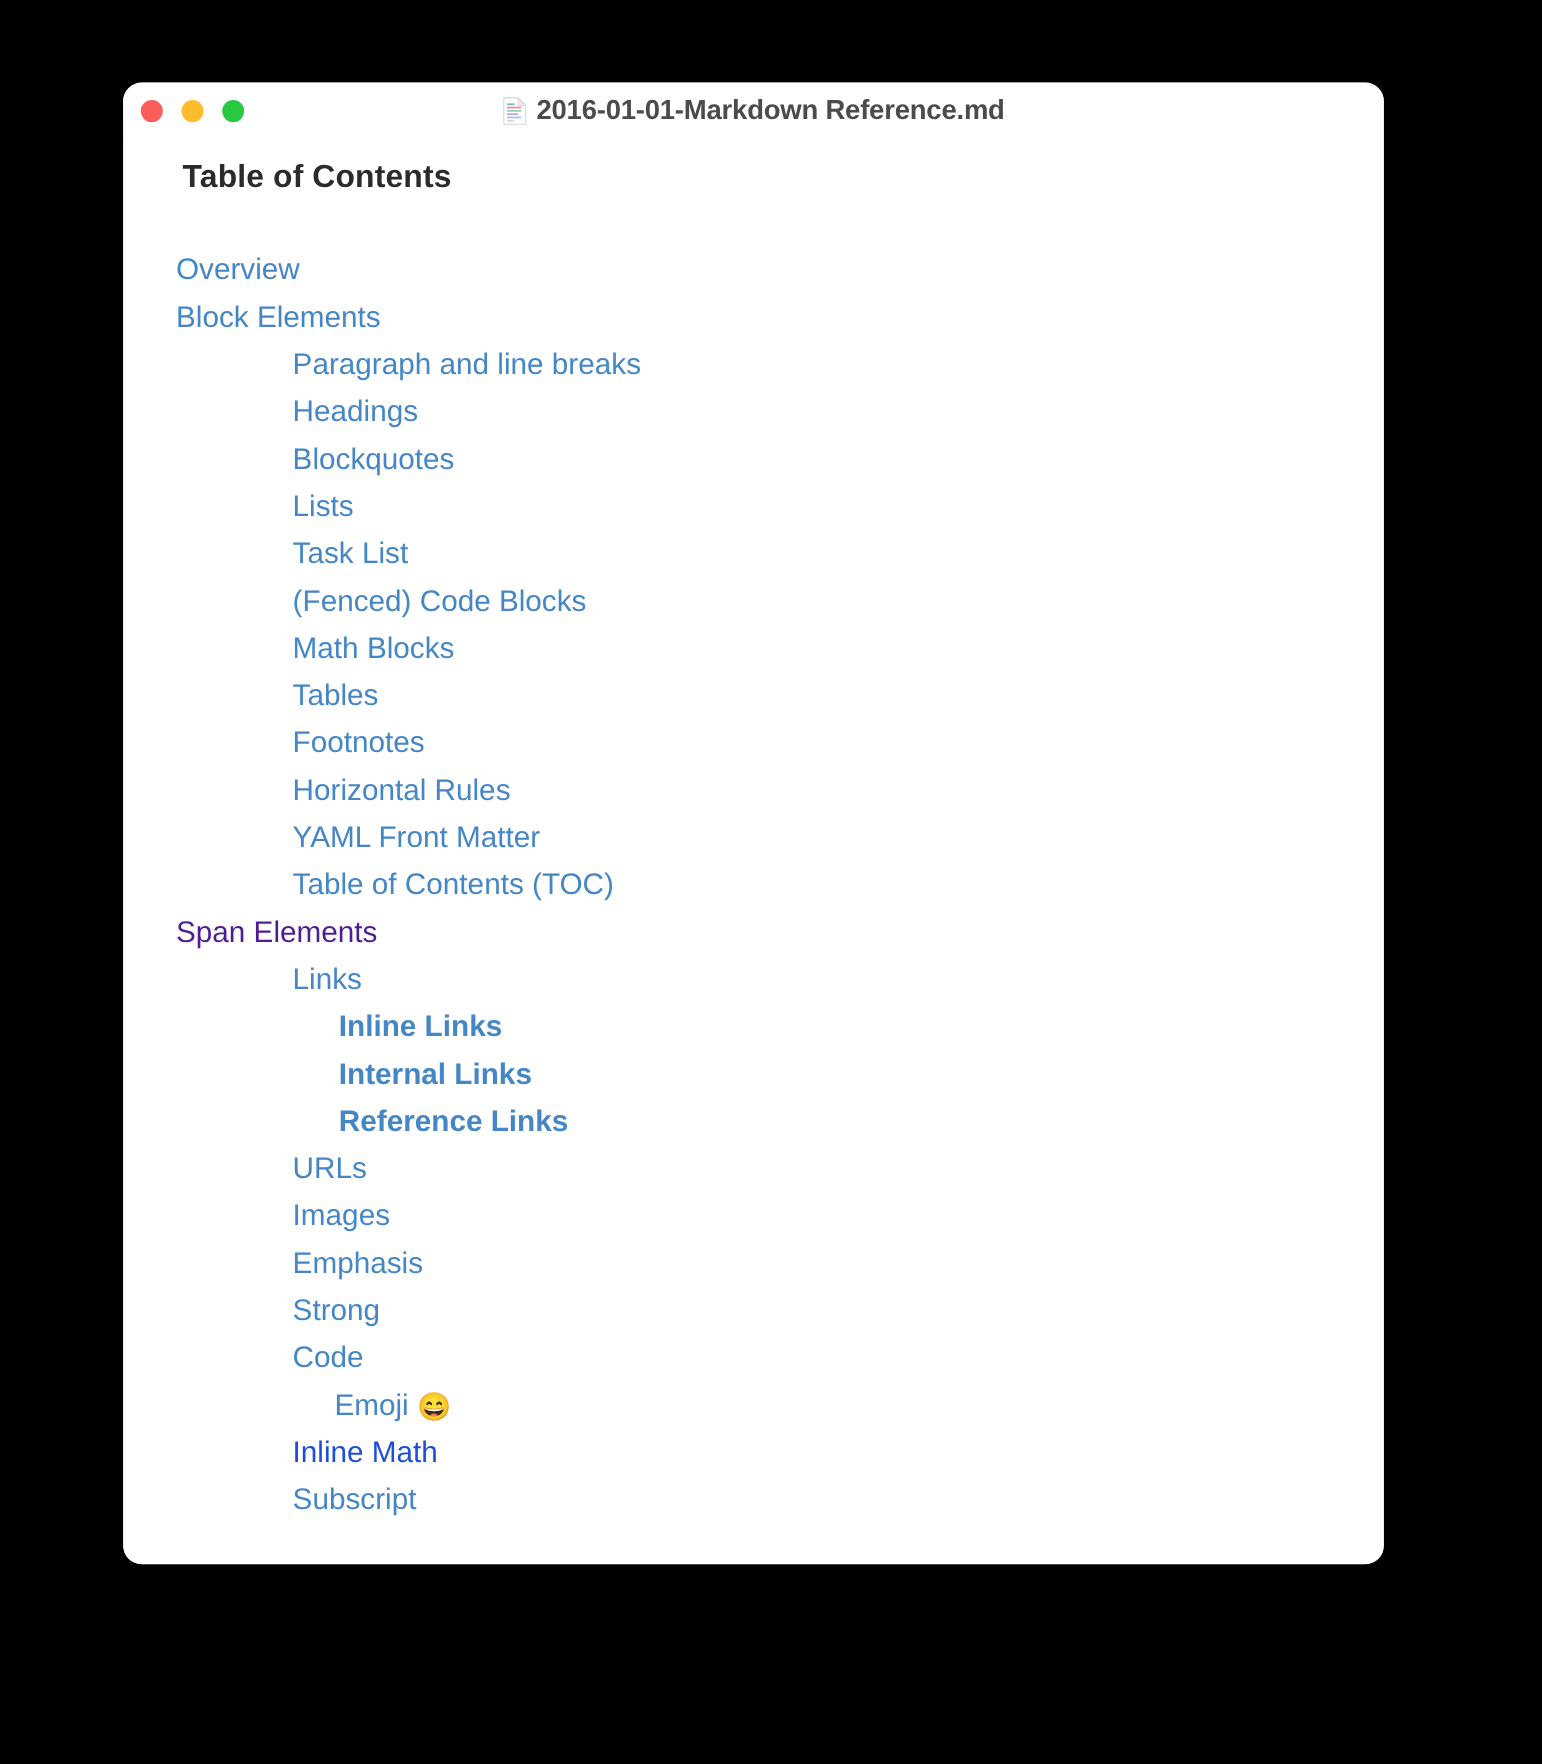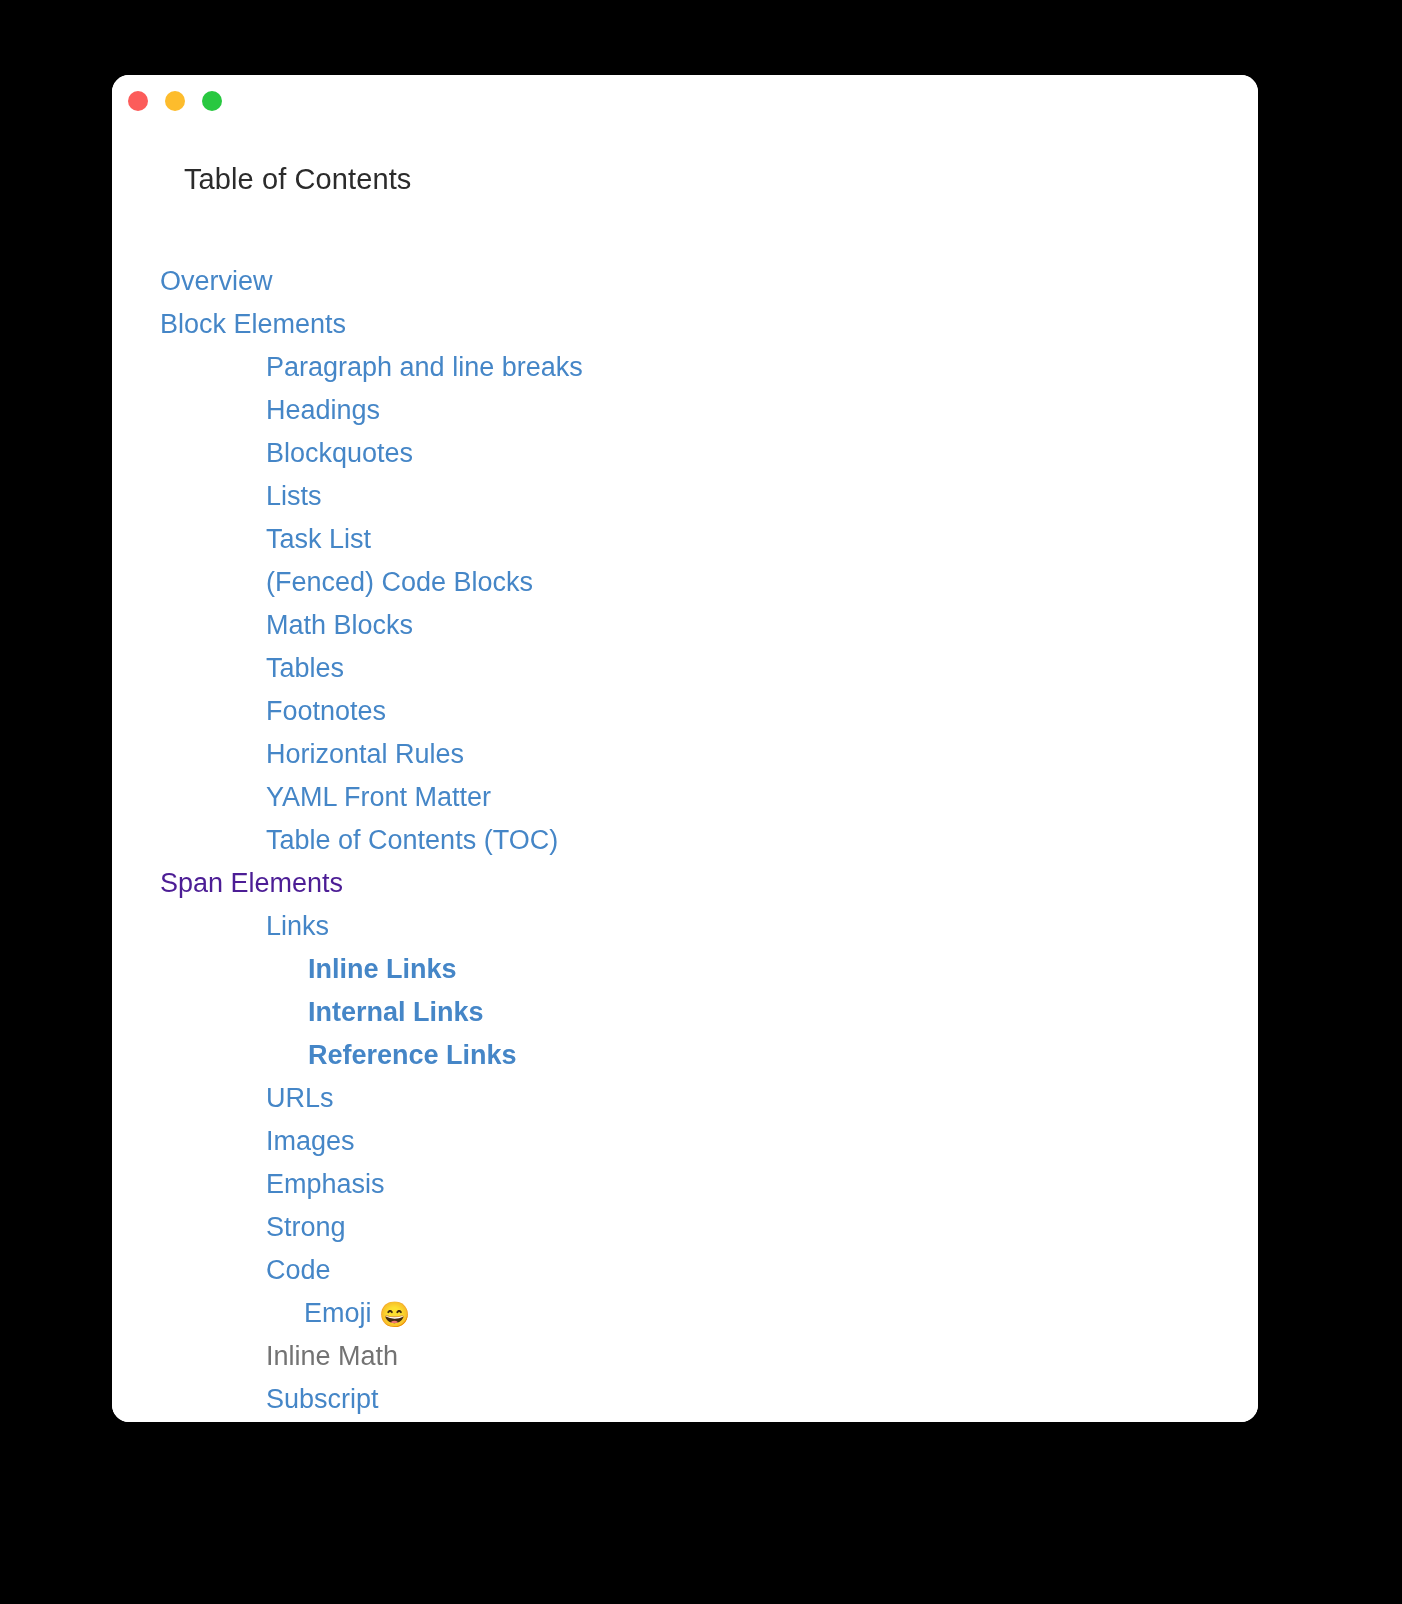--- a/index.html
+++ b/index.html
@@ -86,24 +86,24 @@
 
   
   .doc-body {
     padding: 0 0 0 0;
     background: #ffffff;
     height: calc(100% - 52px);
     position: relative;
   }
 
   .doc-heading {
-    margin: 18px;
+    margin: 0;
     padding: 18px 0 0 54px;
     font-size: 29px;
-    font-weight: normal;
+    font-weight: bold;
     color: #2b2b2b;
     letter-spacing: 0.1px;
   }
 
   .toc {
     margin: 0;
     padding: 46px 0 0 0;
     list-style: none;
   }
   .toc-item {
@@ -135,20 +135,33 @@
 
   <div class="window">
 
     <div class="titlebar">
       <div class="traffic-lights">
         <span class="light close" style="background: rgb(252, 92, 90);"></span>
         <span class="light min" style="background: rgb(253, 188, 44);"></span>
         <span class="light max" style="background: rgb(40, 200, 64);"></span>
       </div>
 
+      <div class="title-wrap">
+        <svg class="doc-icon" viewBox="0 0 22 26">
+          <path d="M1 1 h13 l7 7 v17 H1 Z" fill="#fdfdfd" stroke="#d6d6d6" stroke-width="1"></path>
+          <path d="M14 1 l7 7 h-7 Z" fill="#ececec" stroke="#d6d6d6" stroke-width="0.8"></path>
+          <rect x="4" y="6" width="7" height="1.6" fill="#7fb2e0"></rect>
+          <rect x="4" y="9" width="13" height="1.6" fill="#f28f8f"></rect>
+          <rect x="4" y="12" width="13" height="1.6" fill="#8fd0bf"></rect>
+          <rect x="4" y="15" width="10" height="1.6" fill="#c0a6dd"></rect>
+          <rect x="4" y="18" width="13" height="1.6" fill="#9fc8e8"></rect>
+          <rect x="4" y="21" width="6" height="1.4" fill="#cfcfcf"></rect>
+        </svg>
+        <span class="window-title">2016-01-01-Markdown Reference.md</span>
+      </div>
     </div>
 
     <div class="doc-body">
       <h1 class="doc-heading" style="color: rgb(43, 43, 43);">Table of Contents</h1>
       <ul class="toc">
           <li class="toc-item lvl-1"><a class="toc-link" style="color: rgb(69, 134, 199);">Overview</a></li>
           <li class="toc-item lvl-1"><a class="toc-link" style="color: rgb(69, 134, 199);">Block Elements</a></li>
           <li class="toc-item lvl-2"><a class="toc-link" style="color: rgb(69, 134, 199);">Paragraph and line breaks</a></li>
           <li class="toc-item lvl-2"><a class="toc-link" style="color: rgb(69, 134, 199);">Headings</a></li>
           <li class="toc-item lvl-2"><a class="toc-link" style="color: rgb(69, 134, 199);">Blockquotes</a></li>
@@ -165,20 +178,20 @@
           <li class="toc-item lvl-2"><a class="toc-link" style="color: rgb(69, 134, 199);">Links</a></li>
           <li class="toc-item lvl-3"><a class="toc-link" style="color: rgb(69, 134, 199);">Inline Links</a></li>
           <li class="toc-item lvl-3"><a class="toc-link" style="color: rgb(69, 134, 199);">Internal Links</a></li>
           <li class="toc-item lvl-3"><a class="toc-link" style="color: rgb(69, 134, 199);">Reference Links</a></li>
           <li class="toc-item lvl-2"><a class="toc-link" style="color: rgb(69, 134, 199);">URLs</a></li>
           <li class="toc-item lvl-2"><a class="toc-link" style="color: rgb(69, 134, 199);">Images</a></li>
           <li class="toc-item lvl-2"><a class="toc-link" style="color: rgb(69, 134, 199);">Emphasis</a></li>
           <li class="toc-item lvl-2"><a class="toc-link" style="color: rgb(69, 134, 199);">Strong</a></li>
           <li class="toc-item lvl-2"><a class="toc-link" style="color: rgb(69, 134, 199);">Code</a></li>
           <li class="toc-item lvl-2"><a class="toc-link" style="color: rgb(69, 134, 199); margin-left: 38px;">Emoji <span class="emoji">😄</span></a></li>
-          <li class="toc-item lvl-2"><a class="toc-link" style="color: #737373; margin-top: 34px;">Inline Math</a></li>
+          <li class="toc-item lvl-2"><a class="toc-link" style="color: #1d4ed8; margin-top: 34px;">Inline Math</a></li>
           <li class="toc-item lvl-2"><a class="toc-link" style="color: rgb(69, 134, 199);">Subscript</a></li>
         </ul>
     </div>
 
   </div>
 
 </div>
 
 </body></html>

